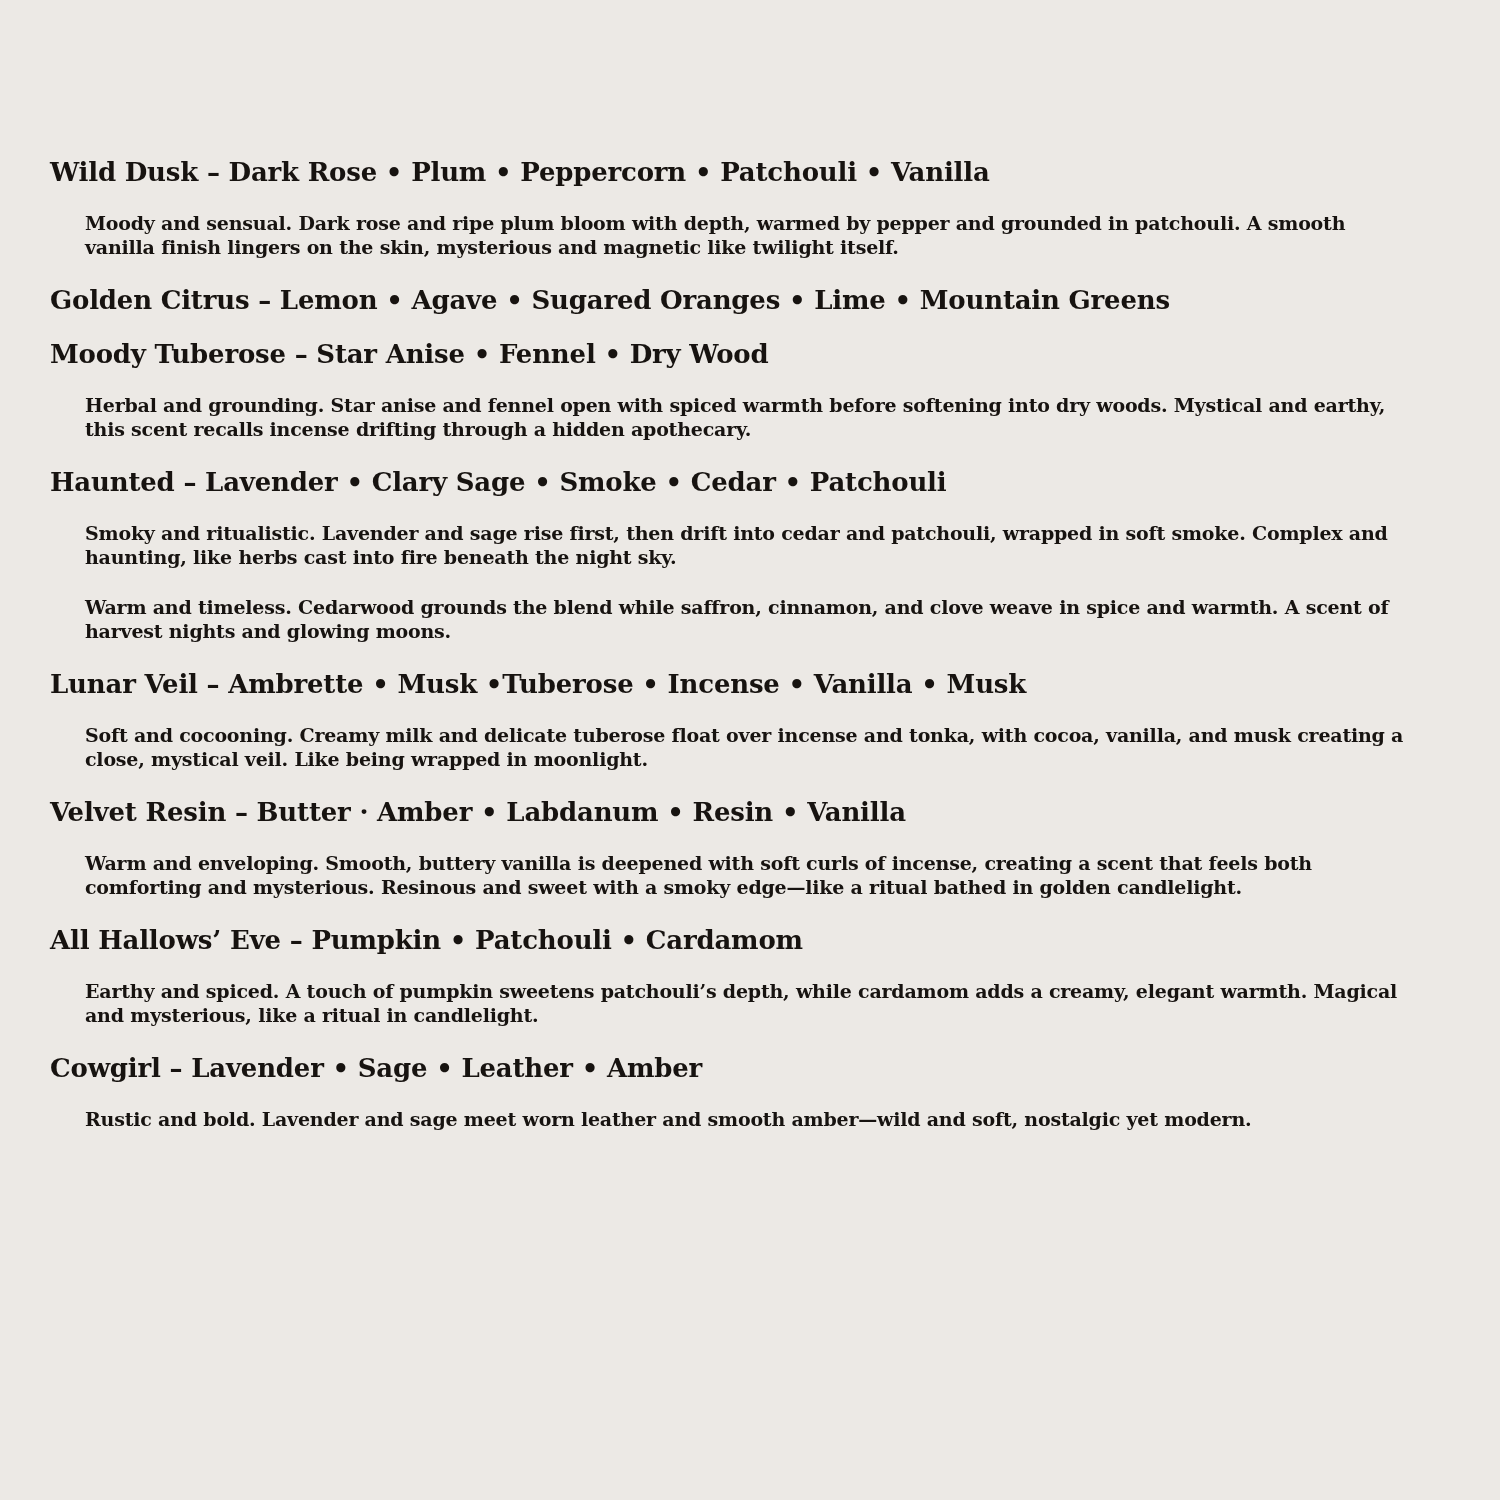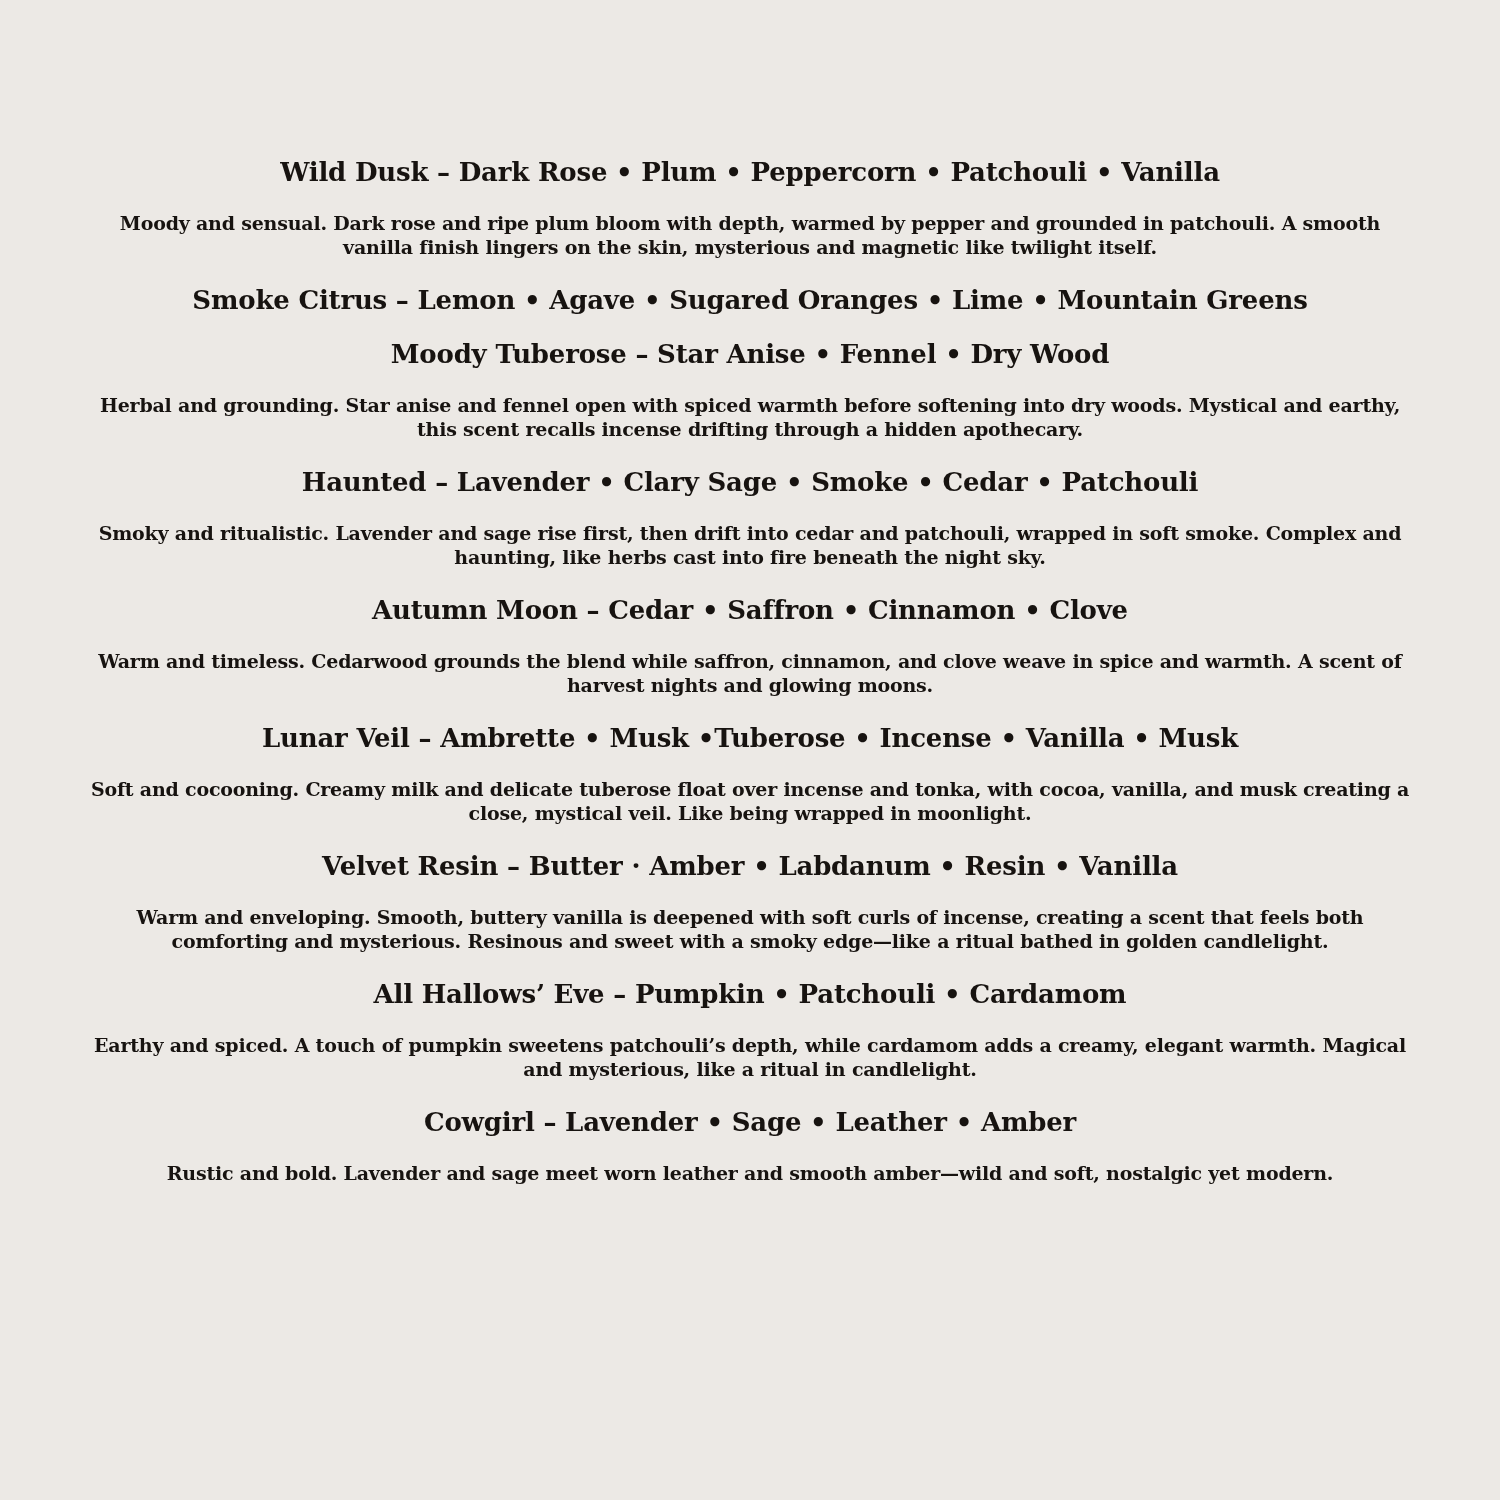--- a/index.html
+++ b/index.html
@@ -11,21 +11,20 @@
     width: 1500px;
     height: 1500px;
     background: #ECE9E5;
     overflow: hidden;
     font-family: "DejaVu Serif", serif;
     color: #171310;
     box-sizing: border-box;
     padding-top: 157px;
   }
   .scent-section {
-    text-align: center;
   }
   .section-title {
     font-size: 26px;
     font-weight: 700;
     line-height: 30px;
     margin: 0 auto 24px auto;
     max-width: 1400px;
     letter-spacing: -0.2px;
   }
   .section-desc {
@@ -41,35 +40,34 @@
 <body>
 
 <div class="page">
 
   <div class="scent-section">
     <h2 class="section-title">Wild Dusk – Dark Rose • Plum • Peppercorn • Patchouli • Vanilla</h2>
     <p class="section-desc">Moody and sensual. Dark rose and ripe plum bloom with depth, warmed by pepper and grounded in patchouli. A smooth vanilla finish lingers on the skin, mysterious and magnetic like twilight itself.</p>
   </div>
 
   <div class="scent-section">
-    <h2 class="section-title">Smoke Citrus – Lemon • Agave • Sugared Oranges • Lime • Mountain Greens</h2>
+    <h2 class="section-title">Golden Citrus – Lemon • Agave • Sugared Oranges • Lime • Mountain Greens</h2>
   </div>
 
   <div class="scent-section">
     <h2 class="section-title">Moody Tuberose – Star Anise • Fennel • Dry Wood</h2>
     <p class="section-desc">Herbal and grounding. Star anise and fennel open with spiced warmth before softening into dry woods. Mystical and earthy, this scent recalls incense drifting through a hidden apothecary.</p>
   </div>
 
   <div class="scent-section">
     <h2 class="section-title">Haunted – Lavender • Clary Sage • Smoke • Cedar • Patchouli</h2>
     <p class="section-desc">Smoky and ritualistic. Lavender and sage rise first, then drift into cedar and patchouli, wrapped in soft smoke. Complex and haunting, like herbs cast into fire beneath the night sky.</p>
   </div>
 
   <div class="scent-section">
-    <h2 class="section-title">Autumn Moon – Cedar • Saffron • Cinnamon • Clove</h2>
     <p class="section-desc">Warm and timeless. Cedarwood grounds the blend while saffron, cinnamon, and clove weave in spice and warmth. A scent of harvest nights and glowing moons.</p>
   </div>
 
   <div class="scent-section">
     <h2 class="section-title">Lunar Veil – Ambrette • Musk •Tuberose • Incense •  Vanilla • Musk</h2>
     <p class="section-desc">Soft and cocooning. Creamy milk and delicate tuberose float over incense and tonka, with cocoa, vanilla, and musk creating a close, mystical veil. Like being wrapped in moonlight.</p>
   </div>
 
   <div class="scent-section">
     <h2 class="section-title">Velvet Resin – Butter ·  Amber • Labdanum • Resin • Vanilla</h2>

